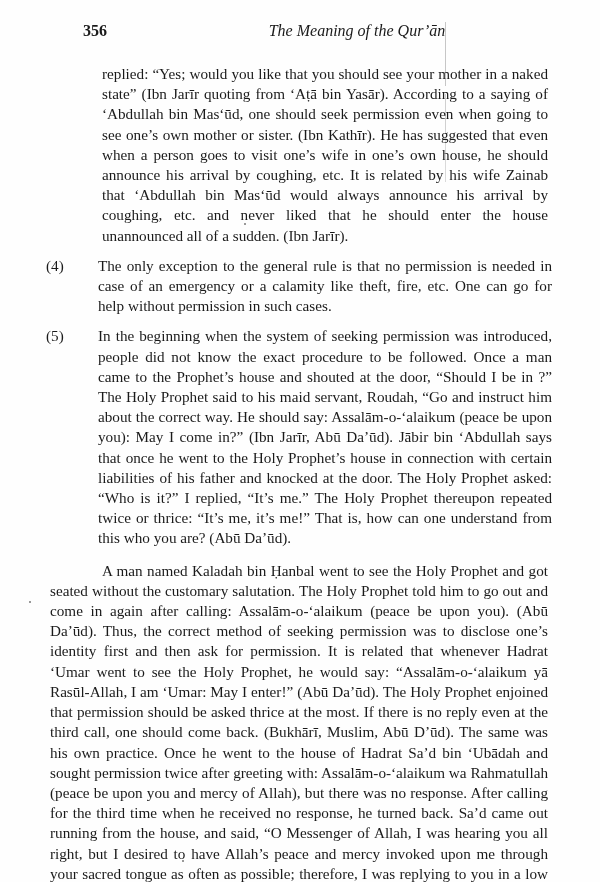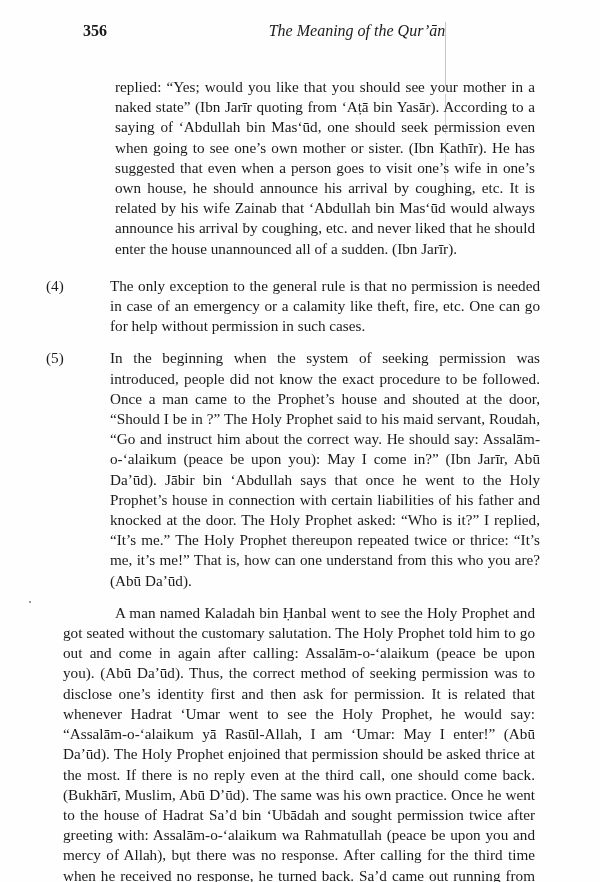--- a/index.html
+++ b/index.html
@@ -60,38 +60,38 @@
     .body-text {
       position: absolute;
       left: 46px;
       top: 60px;
       width: 506px;
       font-size: 15.2px;
       line-height: 20.2px;
       text-align: justify;
     }
     .para {
-      margin: 17px;
+      margin: 4px;
       text-align: justify;
     }
     .para-cont {
       padding-left: 52px;
     }
     .item {
       position: relative;
       padding-left: 52px;
       margin-top: 10px;
     }
     .item-num {
       position: absolute;
       left: 0;
       top: 0;
     }
     .item-text {
-      margin: 12px;
+      margin: 0;
       text-align: justify;
     }
     .para-indent {
       margin-top: 12px;
       text-indent: 52px;
     }
     .ital {
     }
     .speck {
       position: absolute;

